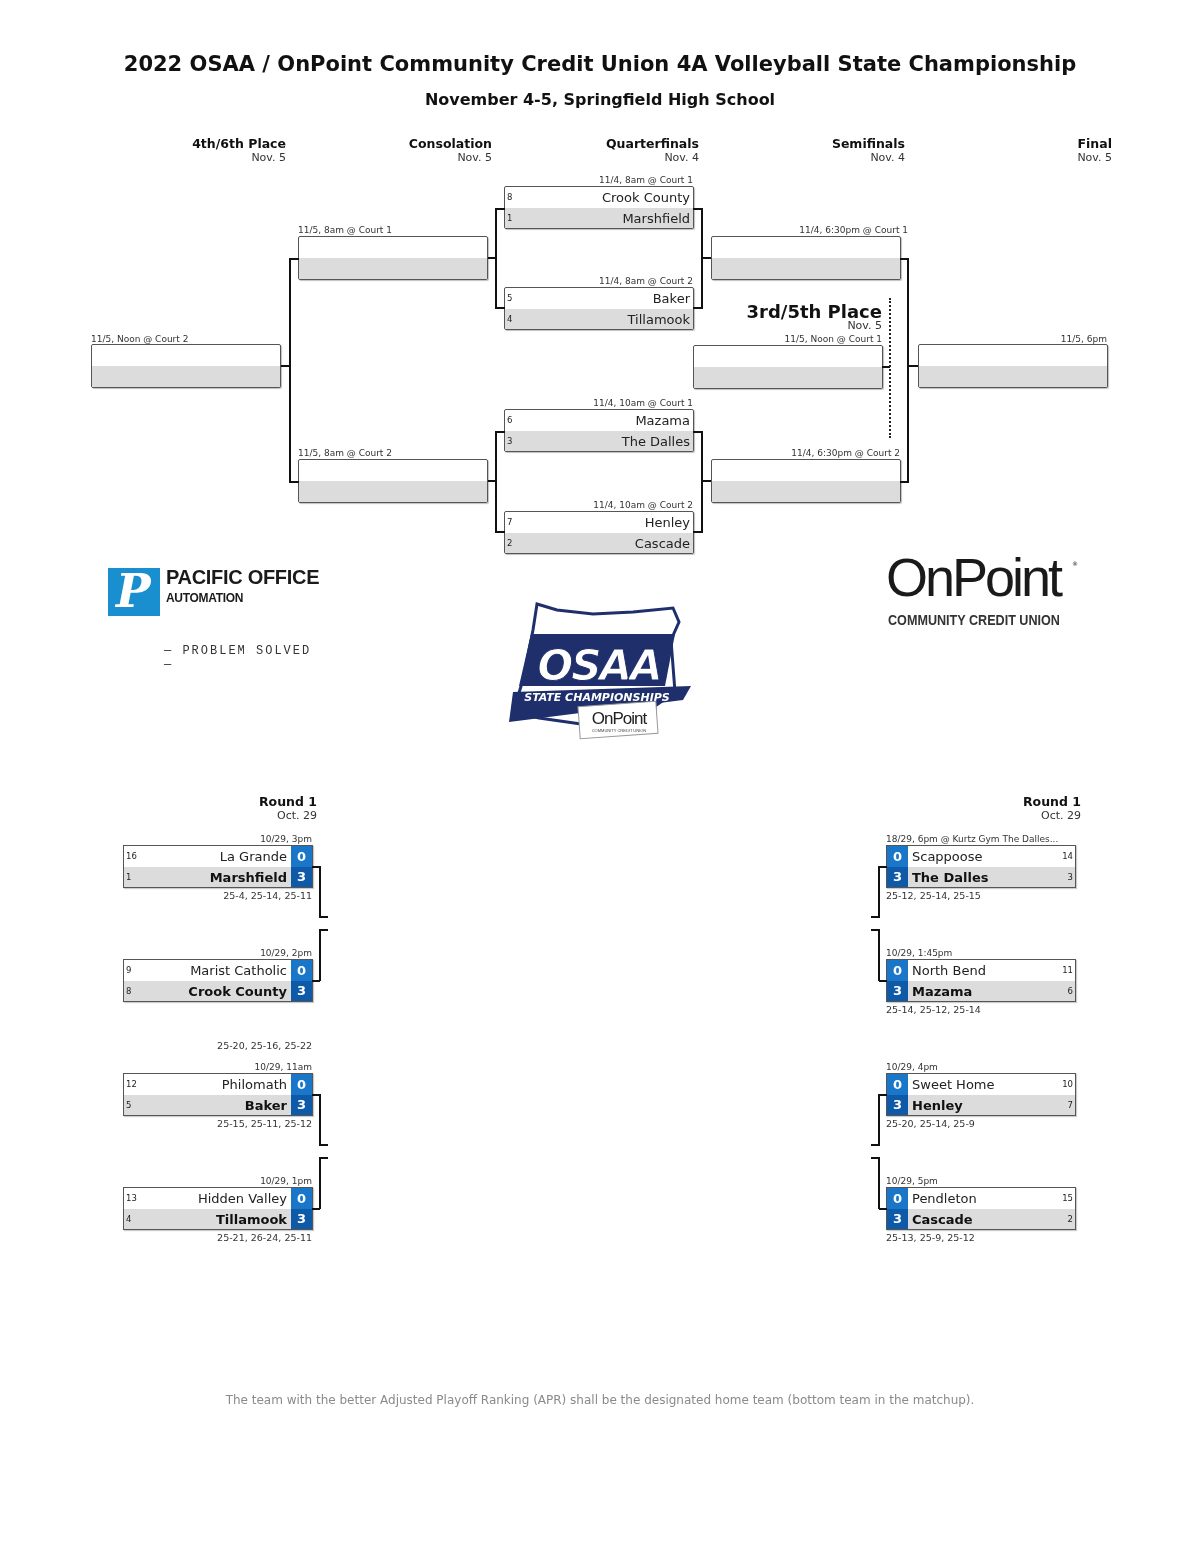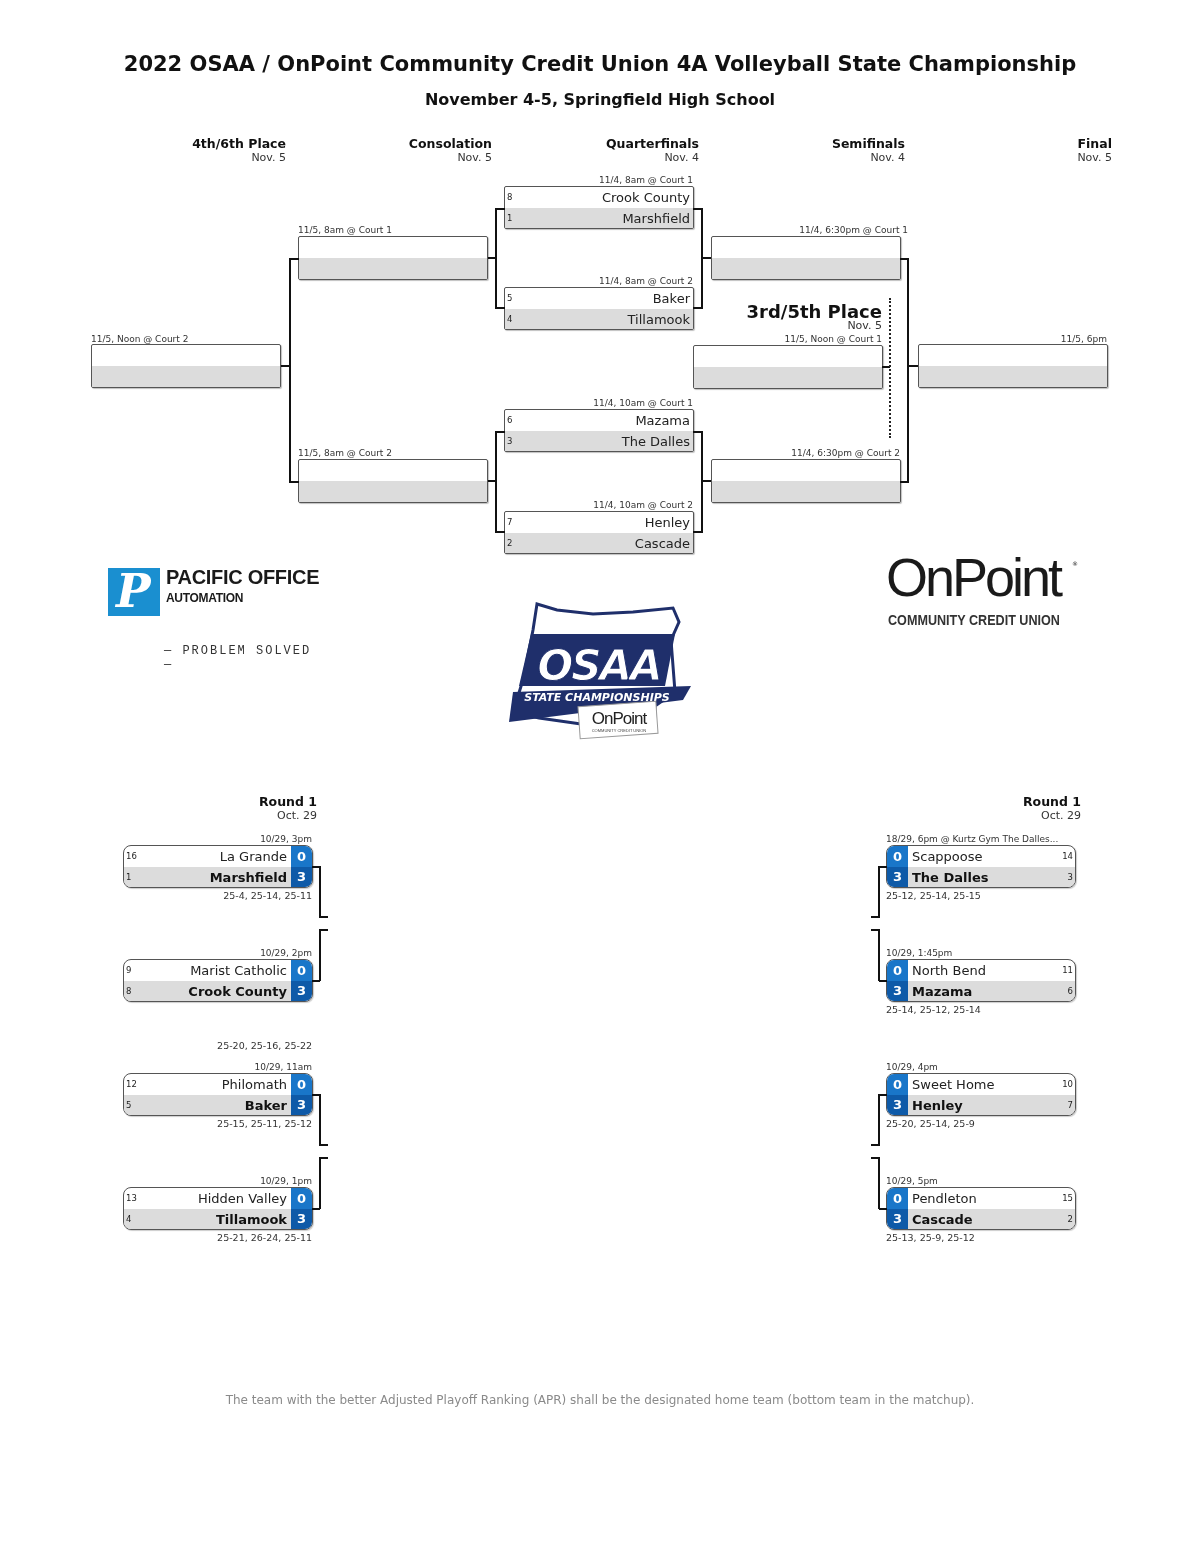--- a/index.html
+++ b/index.html
@@ -23,21 +23,21 @@
   .box .name { position: absolute; right: 3px; top: 50%; transform: translateY(-50%); font-size: 13px; color: #222; white-space: nowrap; }
 
   .line { position: absolute; background: #111; }
   .dotted { position: absolute; border-left: 2px dotted #222; }
 
   .place35 { position: absolute; text-align: right; }
   .place35 .h { font-weight: bold; font-size: 18px; color: #111; line-height: 14px; }
   .place35 .d { font-size: 11px; color: #333; line-height: 13px; }
 
   
-  .r1 { position: absolute; width: 190px; height: 43px; border: 1.5px solid #555; border-radius: 8px; overflow: hidden; background: #fff; box-shadow: 1px 1px 1px rgba(0,0,0,0.2); }
+  .r1 { position: absolute; width: 190px; height: 43px; border: 1.5px solid #555; border-radius: 0; overflow: hidden; background: #fff; box-shadow: 1px 1px 1px rgba(0,0,0,0.2); }
   .r1 .row { position: relative; height: 50%; }
   .r1 .row.bot { background: #dcdcdc; }
   .r1 .seed { position: absolute; top: 50%; transform: translateY(-50%); font-size: 8.5px; color: #222; }
   .r1 .name { position: absolute; top: 50%; transform: translateY(-50%); font-size: 13px; color: #222; white-space: nowrap; }
   .r1 .row.win .name { font-weight: bold; color: #111; }
   .r1 .score { position: absolute; top: 0; width: 21px; height: 100%; color: #fff; font-weight: bold; font-size: 13px; text-align: center; display: flex; align-items: center; justify-content: center; }
   .r1 .row.top .score { background: #1976c9; }
   .r1 .row.bot .score { background: #0e5aa8; }
   .r1.left .seed { left: 2px; }
   .r1.left .name { right: 25px; }

